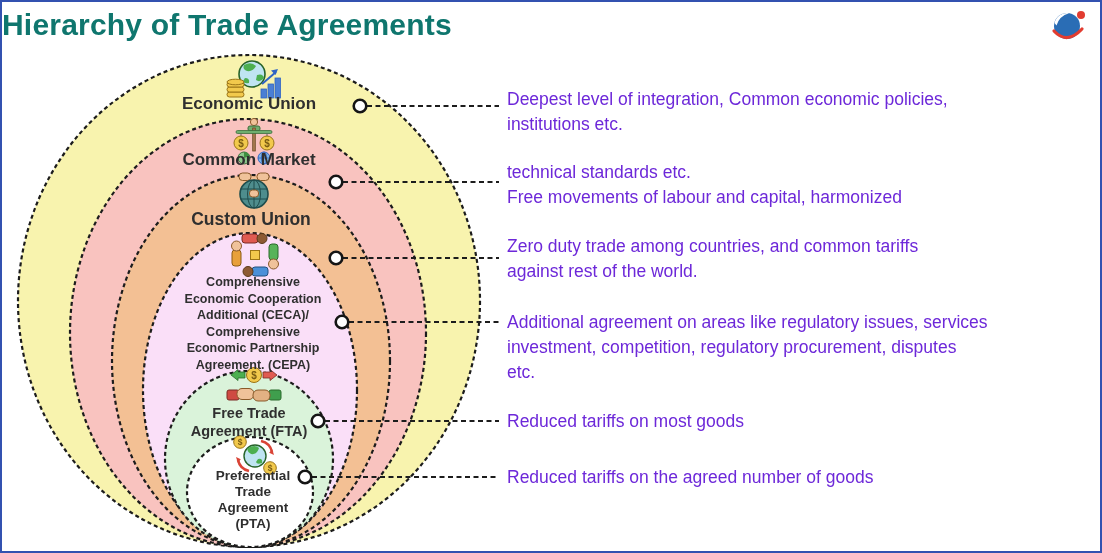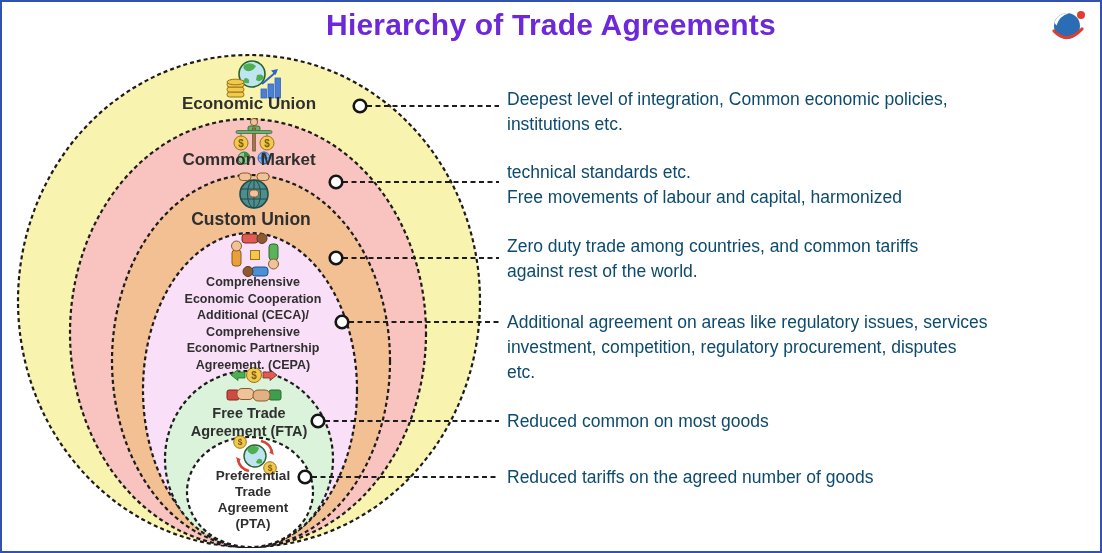--- a/index.html
+++ b/index.html
@@ -2,32 +2,32 @@
 <html><head>
 <meta charset="utf-8">
 <style>
   html,body { margin:0; padding:0; background:#fff; }
   .page {
     position:relative; width:1102px; height:553px; box-sizing:border-box;
     background:#ffffff; border:2px solid #3351B0; overflow:hidden;
     font-family:"Liberation Sans", sans-serif;
   }
   .title {
-    position:absolute; top:6px; left:0; width:100%; text-align:center;
-    font-size:30px; font-weight:800; color:#6d28d9; letter-spacing:0.2px;
+    position:absolute; top:6px; left:0; width:100%; 
+    font-size:30px; font-weight:800; color:#0f766e; letter-spacing:0.2px;
   }
   .logo { position:absolute; top:4px; right:10px; }
   .diagram-svg { position:absolute; left:0; top:0; }
   .icon { position:absolute; transform:translateX(-50%); }
   .lbl {
     position:absolute; transform:translateX(-50%);
     font-weight:800; color:#2F2F2F; text-align:center; white-space:nowrap;
   }
   .lbl.multi { white-space:normal; }
-  .desc { position:absolute; left:505px; font-size:17.5px; line-height:25px; color:#0c4a6e; }
+  .desc { position:absolute; left:505px; font-size:17.5px; line-height:25px; color:#6d28d9; }
   .desc div { white-space:nowrap; }
   svg text { font-family:"Liberation Sans", sans-serif; font-weight:bold; }
 </style>
 </head>
 <body>
 
 <div class="page">
 
   <div class="title">Hierarchy of Trade Agreements</div>
 
@@ -186,19 +186,19 @@
   <div class="desc" style="top:232px">
     <div>Zero duty trade among countries, and common tariffs</div>
     <div>against rest of the world.</div>
   </div>
   <div class="desc" style="top:308px">
     <div>Additional agreement on areas like regulatory issues, services</div>
     <div>investment, competition, regulatory procurement, disputes</div>
     <div>etc.</div>
   </div>
   <div class="desc" style="top:407px">
-    <div>Reduced common on most goods</div>
+    <div>Reduced tariffs on most goods</div>
   </div>
   <div class="desc" style="top:463px">
     <div>Reduced tariffs on the agreed number of goods</div>
   </div>
 
 </div>
 
 </body></html>

